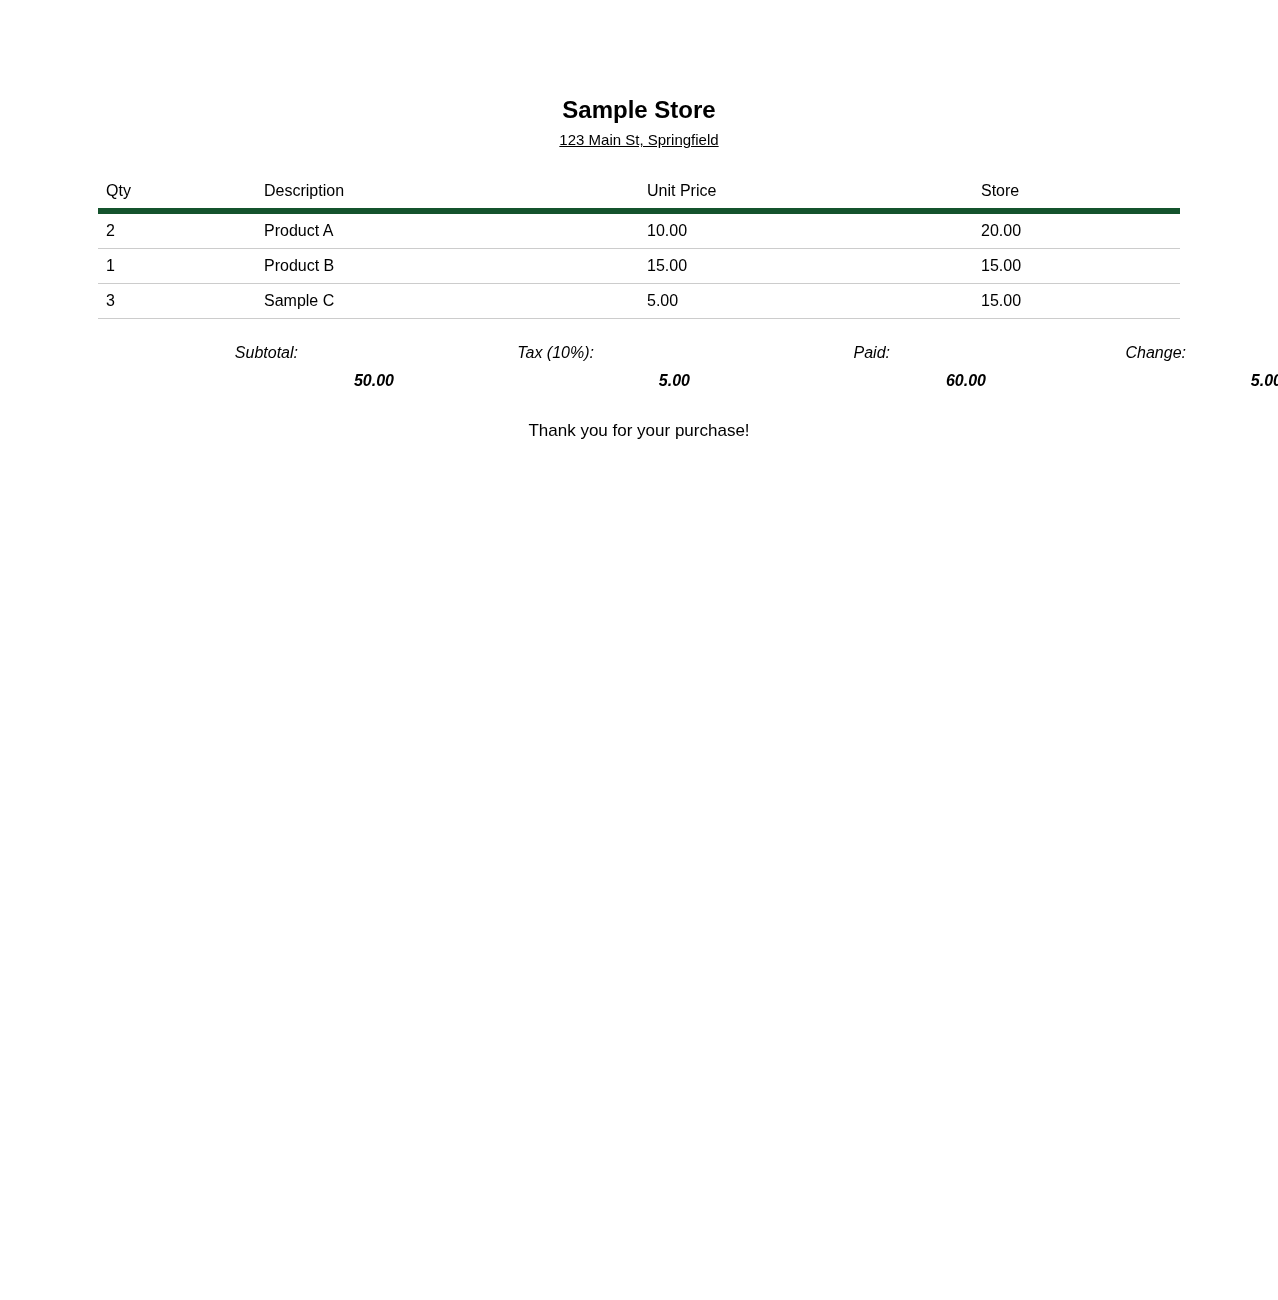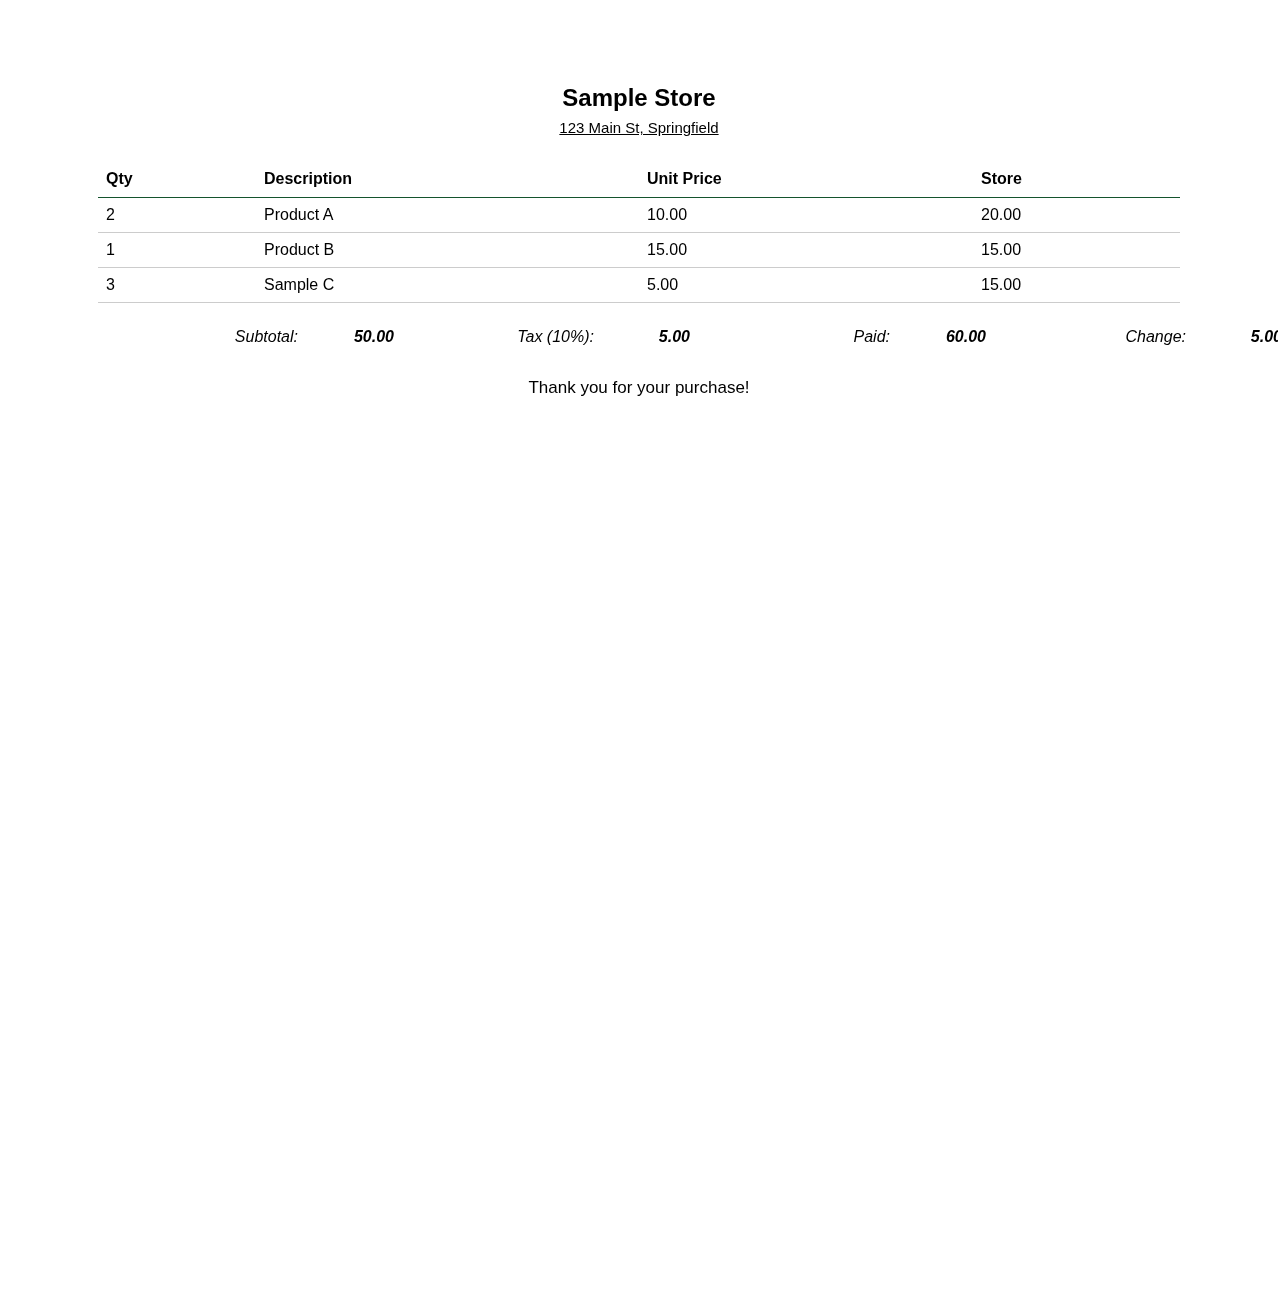--- a/index.html
+++ b/index.html
@@ -1,57 +1,57 @@
 <!DOCTYPE html>
 <html><head>
   <meta charset="utf-8">
   <style>
     * { box-sizing: border-box; margin: 0; padding: 0; }
     html, body {
       width: 1278px; height: 1300px; background: #ffffff;
       font-family: "Liberation Sans", sans-serif; color: #000;
     }
     .receipt {
-      position: absolute; left: 98px; top: 0; width: 1082px;
+      position: absolute; left: 98px; top: 12px; width: 1082px;
     }
     .header { text-align: center; padding-top: 84px; }
     .store-name { font-size: 24px; font-weight: bold; line-height: 28px; }
     .header-line { font-size: 15px; line-height: 19.5px; }
     .address { margin-top: 6px; text-decoration: underline; }
 
     .meta {
       display: flex; justify-content: space-between;
       margin-top: 32px; font-size: 15px; line-height: 17px;
     }
     .meta-right { text-align: left; }
 
     table.items {
       width: 100%; border-collapse: collapse; margin-top: 24px;
       font-size: 16px;
     }
     table.items th {
-      font-weight: bold; text-align: left;
+      font-weight: normal; text-align: left;
       padding: 8px 8px 8px 8px; height: 36px;
-      border-bottom: 1px solid #14532d;
+      border-bottom: 6px solid #14532d;
     }
     table.items td {
       padding: 8px; height: 35px; border-bottom: 1px solid #cccccc;
     }
     .col-qty { width: 158px; }
     .col-desc { width: 383px; }
     .col-unit { width: 334px; }
 
     .totals {
       margin-top: 22px; display: flex; flex-direction: row; align-items: flex-start;
       font-size: 16px;
       font-style: italic;
     }
     .totals-row { display: flex; line-height: 23.5px; }
     .totals-label { width: 200px; text-align: right; }
-    .totals-value { width: 96px; text-align: right; font-weight: bold; }
+    .totals-value { width: 96px; text-align: right; font-weight: bold; margin-top: 28px; }
     .totals-row.grand { font-size: 18px; }
     .totals-row.grand .totals-label { font-weight: bold; }
 
     .footer {
       text-align: center; font-size: 17px; margin-top: 29px;
     }
   </style>
 </head>
 <body>
 

